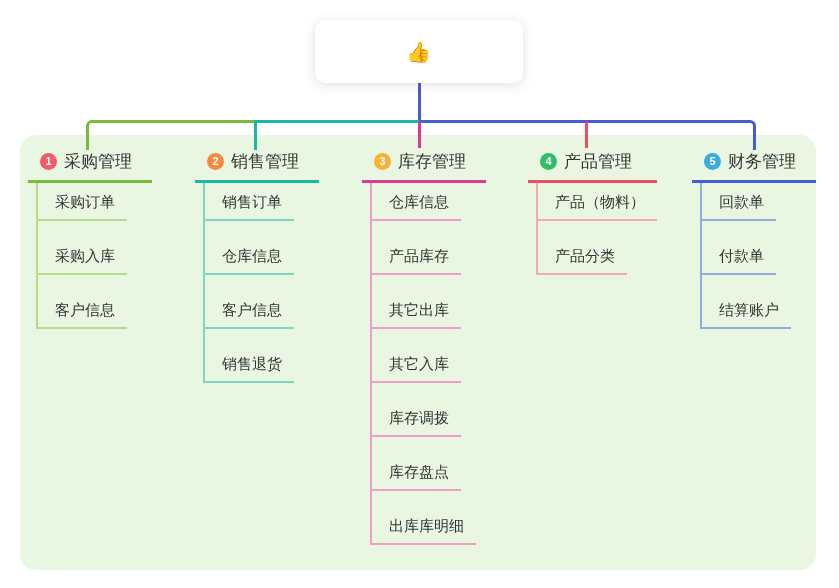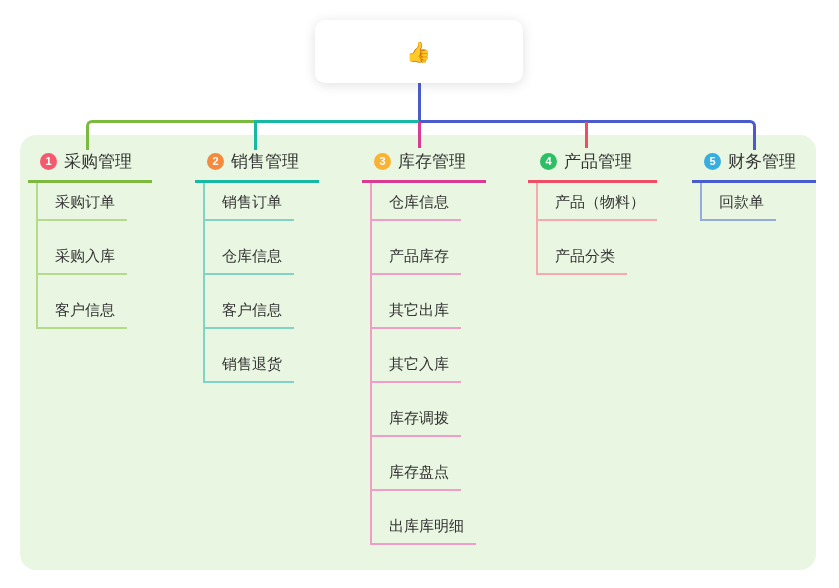--- a/index.html
+++ b/index.html
@@ -129,16 +129,18 @@
           <div class="child">产品分类</div>
         </div>
   </div>
       <div class="branch" style="left: 692px; --badge: #38ade0; --line: #4a5bcd; --child: #93abdf;">
     <div class="branch-label">
       <span class="badge">5</span>
       <span>财务管理</span>
     </div>
     <div class="children">
           <div class="child">回款单</div>
+          <div class="child">付款单</div>
+          <div class="child">结算账户</div>
         </div>
   </div>
     </div>
 </div>
 
 </body></html>

